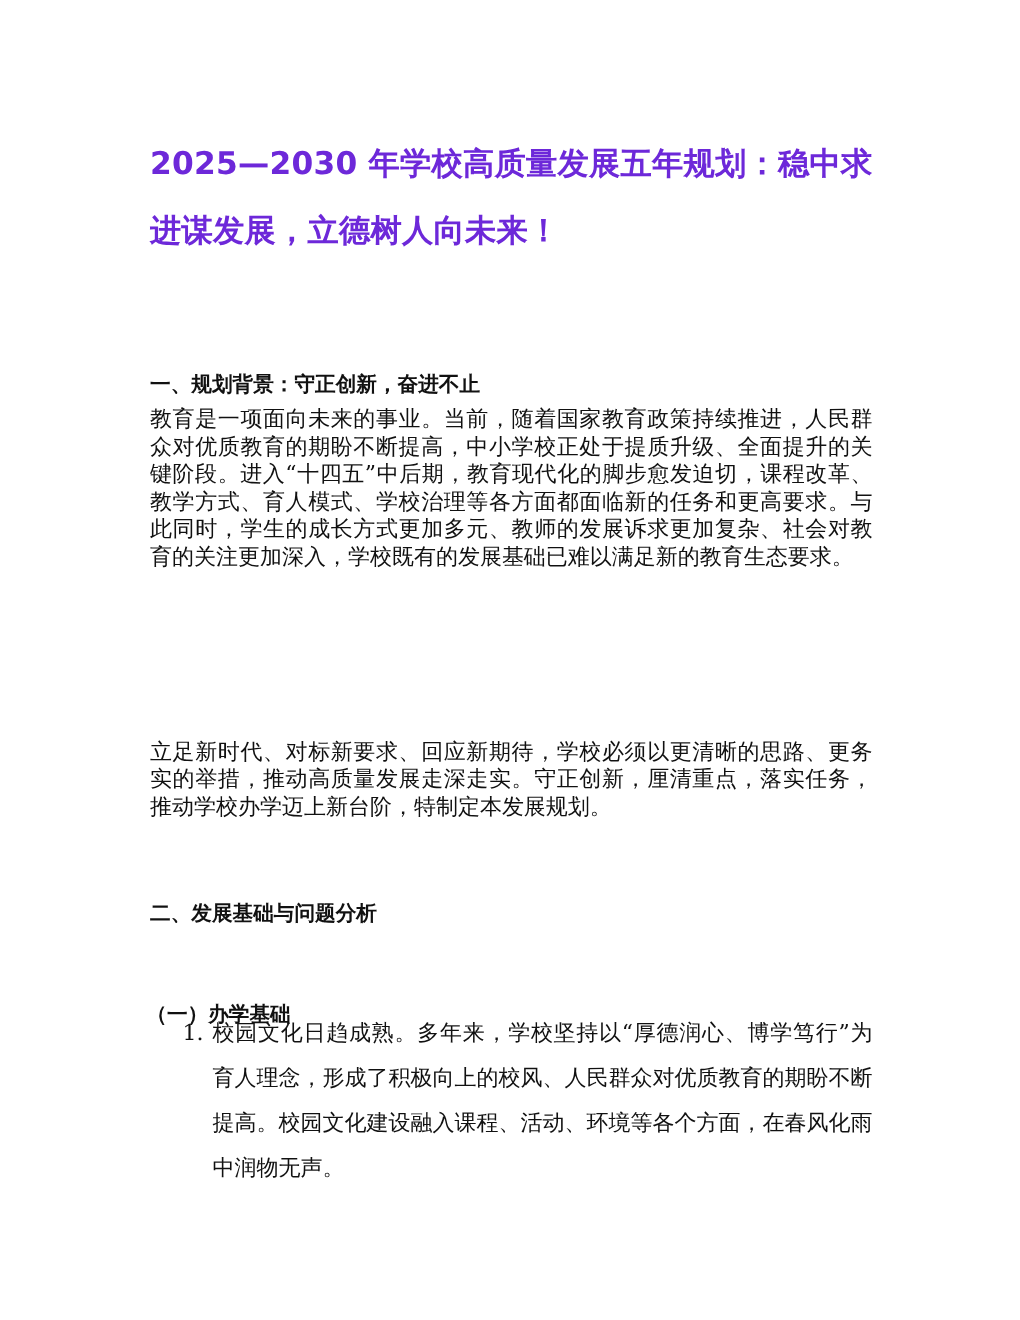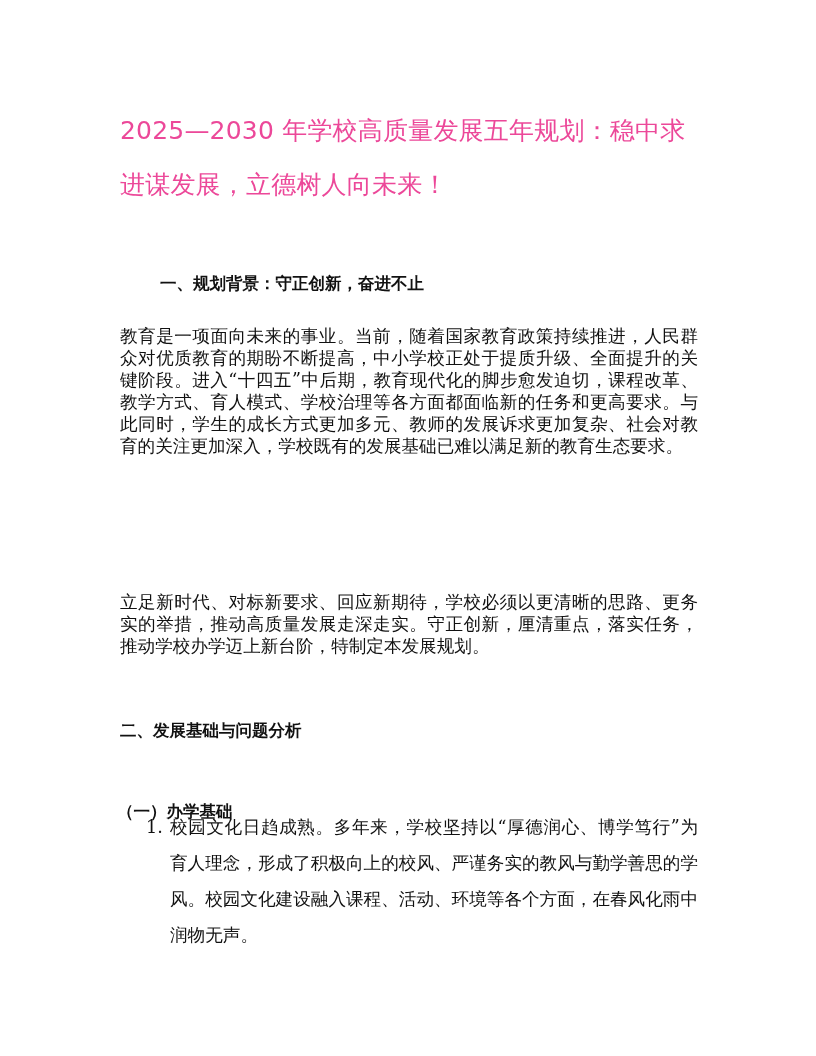--- a/index.html
+++ b/index.html
@@ -21,25 +21,25 @@
       top: 0;
       width: 578px;
     }
     .doc-title {
       position: absolute;
       left: 0;
       top: 104px;
       width: 580px;
       margin: 0;
       font-family: "DejaVu Sans", "Liberation Sans", sans-serif;
-      font-weight: normal;
+      font-weight: bold;
       font-size: 25px;
       line-height: 54px;
       letter-spacing: 0.2px;
-      color: #ec4899;
+      color: #6d28d9;
     }
     .h1 {
       position: absolute;
       left: 0;
       margin: 0;
       font-family: "DejaVu Sans", "Liberation Sans", sans-serif;
       font-weight: bold;
       font-size: 16.5px;
       line-height: 24px;
       color: #111;
@@ -86,30 +86,30 @@
       top: 0;
     }
   </style>
 </head>
 <body>
 
 <div class="page">
 
   <h1 class="doc-title">2025—2030 年学校高质量发展五年规划：稳中求进谋发展，立德树人向未来！</h1>
 
-  <h2 class="h1" style="top:272px;margin-left:40px;">一、规划背景：守正创新，奋进不止</h2>
+  <h2 class="h1" style="top:296px;">一、规划背景：守正创新，奋进不止</h2>
 
   <p class="para" style="top:325px;">教育是一项面向未来的事业。当前，随着国家教育政策持续推进，人民群众对优质教育的期盼不断提高，中小学校正处于提质升级、全面提升的关键阶段。进入“十四五”中后期，教育现代化的脚步愈发迫切，课程改革、教学方式、育人模式、学校治理等各方面都面临新的任务和更高要求。与此同时，学生的成长方式更加多元、教师的发展诉求更加复杂、社会对教育的关注更加深入，学校既有的发展基础已难以满足新的教育生态要求。</p>
 
   <p class="para" style="top:591px;">立足新时代、对标新要求、回应新期待，学校必须以更清晰的思路、更务实的举措，推动高质量发展走深走实。守正创新，厘清重点，落实任务，推动学校办学迈上新台阶，特制定本发展规划。</p>
 
   <h2 class="h1" style="top:719px;">二、发展基础与问题分析</h2>
 
   <h3 class="h2" style="top:800px; left:-3px;">（一）办学基础</h3>
 
   <ol class="list" style="top:809px;">
     <li class="list-item">
       <span class="list-num">1.</span>
-      <span>校园文化日趋成熟。多年来，学校坚持以“厚德润心、博学笃行”为育人理念，形成了积极向上的校风、严谨务实的教风与勤学善思的学风。校园文化建设融入课程、活动、环境等各个方面，在春风化雨中润物无声。</span>
+      <span>校园文化日趋成熟。多年来，学校坚持以“厚德润心、博学笃行”为育人理念，形成了积极向上的校风、人民群众对优质教育的期盼不断提高。校园文化建设融入课程、活动、环境等各个方面，在春风化雨中润物无声。</span>
     </li>
   </ol>
 
 </div>
 
 </body></html>

